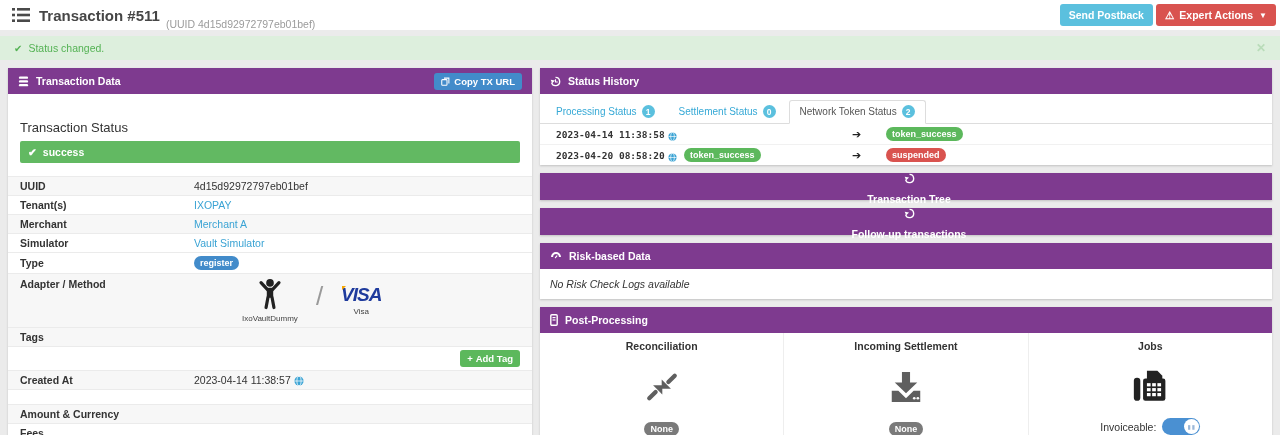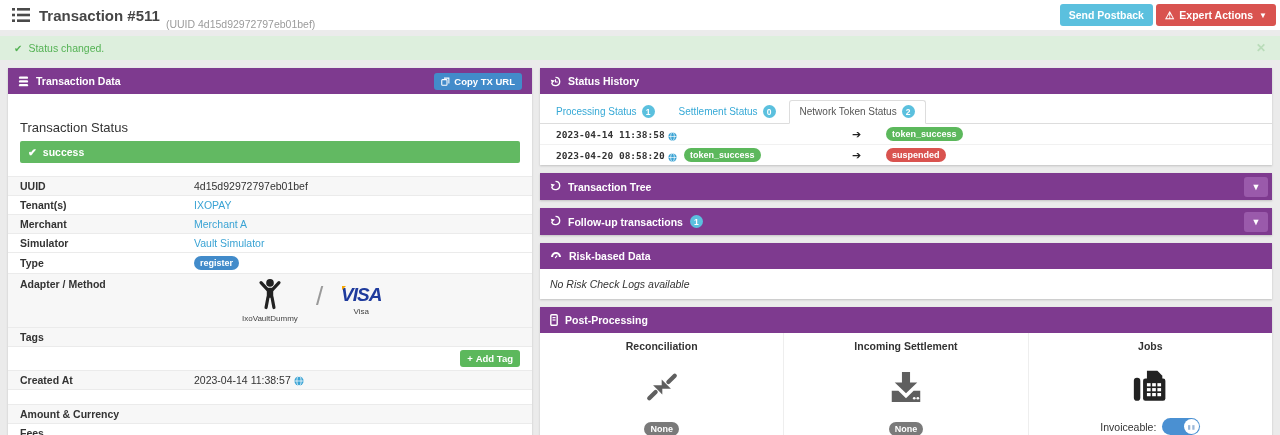--- a/index.html
+++ b/index.html
@@ -60,21 +60,21 @@
   .fh0{ width:71px; } .fh1{ width:57px; } .fh2{ width:85px; } .fh3{ flex:1; }
   
   .sh-tabs{ display:flex; border-bottom:1px solid #ddd; padding:6px 5px 0; gap:2px; font-size:10px; }
   .sh-tab{ padding:4px 10px 5px; color:#36a9d6; display:flex; gap:5px; align-items:center; cursor:pointer; border:1px solid transparent; margin-bottom:-1px; }
   .sh-tab.active{ background:#fff; border:1px solid #ddd; border-bottom-color:#fff; border-radius:3px 3px 0 0; color:#555; }
   .count-badge{ background:#5bc0de; color:#fff; border-radius:50%; width:13px; height:13px; font-size:8.5px; display:inline-flex; align-items:center; justify-content:center; font-weight:bold; }
   .sh-row{ display:flex; align-items:center; padding:3px 16px; border-bottom:1px solid #f1f1f1; font-size:10px; min-height:19px; }
   .sh-time{ font-family:"DejaVu Sans Mono", monospace; font-weight:bold; font-size:9.5px; color:#333; width:128px; flex-shrink:0; display:flex; align-items:center; }
   .sh-from{ width:168px; flex-shrink:0; }
   .sh-arrow{ width:34px; color:#222; font-size:11px; }
-  .pbar{ background:#7e3a8f; height:27px; display:flex; align-items:center; padding:0 4px 0 10px; color:#fff; font-size:10.5px; font-weight:bold; gap:7px; box-shadow:0 1px 2px rgba(0,0,0,.18); }
+  .pbar{ background:#7e3a8f; height:27px; display:flex; align-items:center; padding:0 4px 0 10px; color:#fff; font-size:10.5px; font-weight:bold; gap:7px; box-shadow:0 1px 2px rgba(0,0,0,.18);flex-direction:column; }
   .chevron-btn{ margin-left:auto; width:24px; height:20px; background:#9a5aab; border-radius:3px; display:flex; align-items:center; justify-content:center; color:#fff; font-size:9px; cursor:pointer; }
   .risk-body{ padding:9px 10px; font-size:10.5px; font-style:italic; color:#333; }
   .post-body{ display:flex; }
   .post-col{ flex:1; text-align:center; padding:7px 6px 10px; }
   .post-col + .post-col{ border-left:1px solid #eee; }
   .post-title{ font-size:10.5px; font-weight:bold; color:#333; }
   .post-icon{ margin:16px auto 12px; height:38px; display:flex; align-items:center; justify-content:center; }
   .inv-line{ display:flex; align-items:center; justify-content:center; gap:6px; font-size:10.5px; }
   .toggle{ width:38px; height:17px; border-radius:9px; background:#4a90d2; position:relative; cursor:pointer; }
   .knob{ position:absolute; right:1px; top:1px; width:15px; height:15px; background:#fff; border-radius:50%; display:flex; align-items:center; justify-content:center; font-size:6px; color:#9ab7d8; letter-spacing:1px; }

